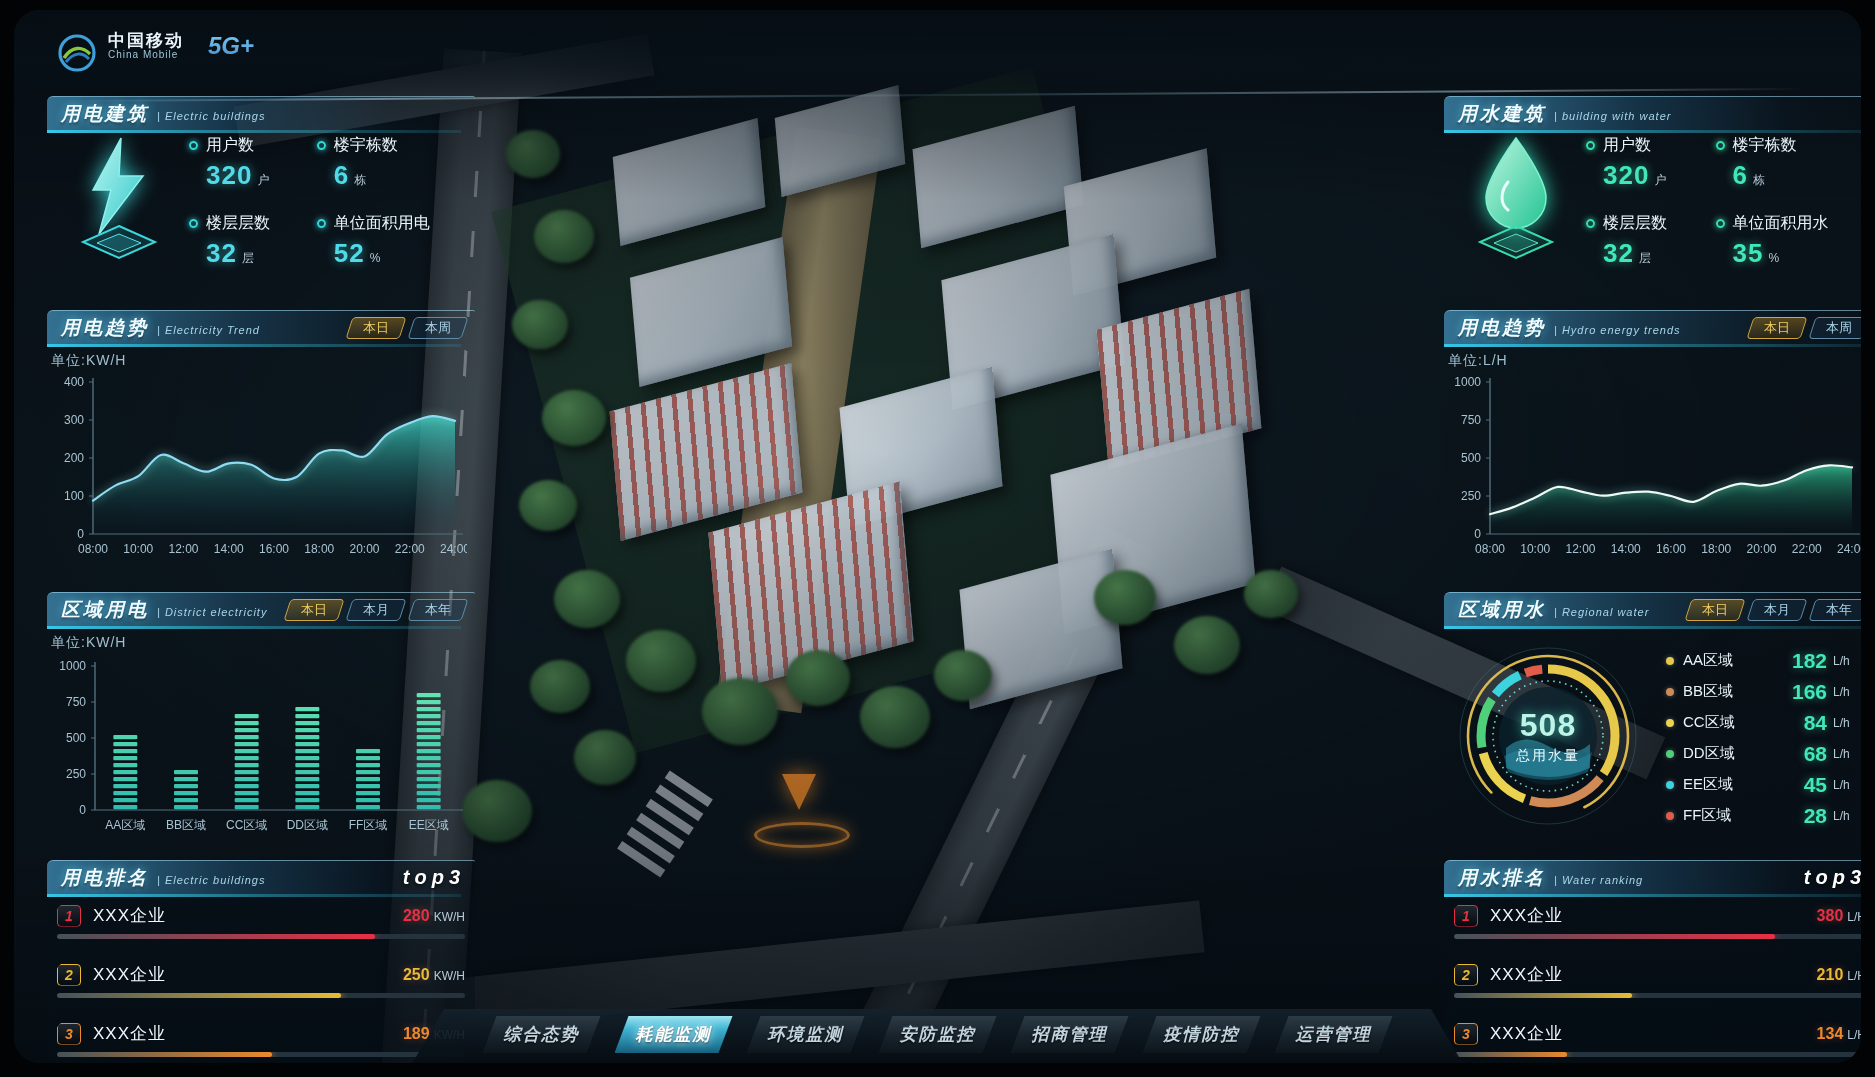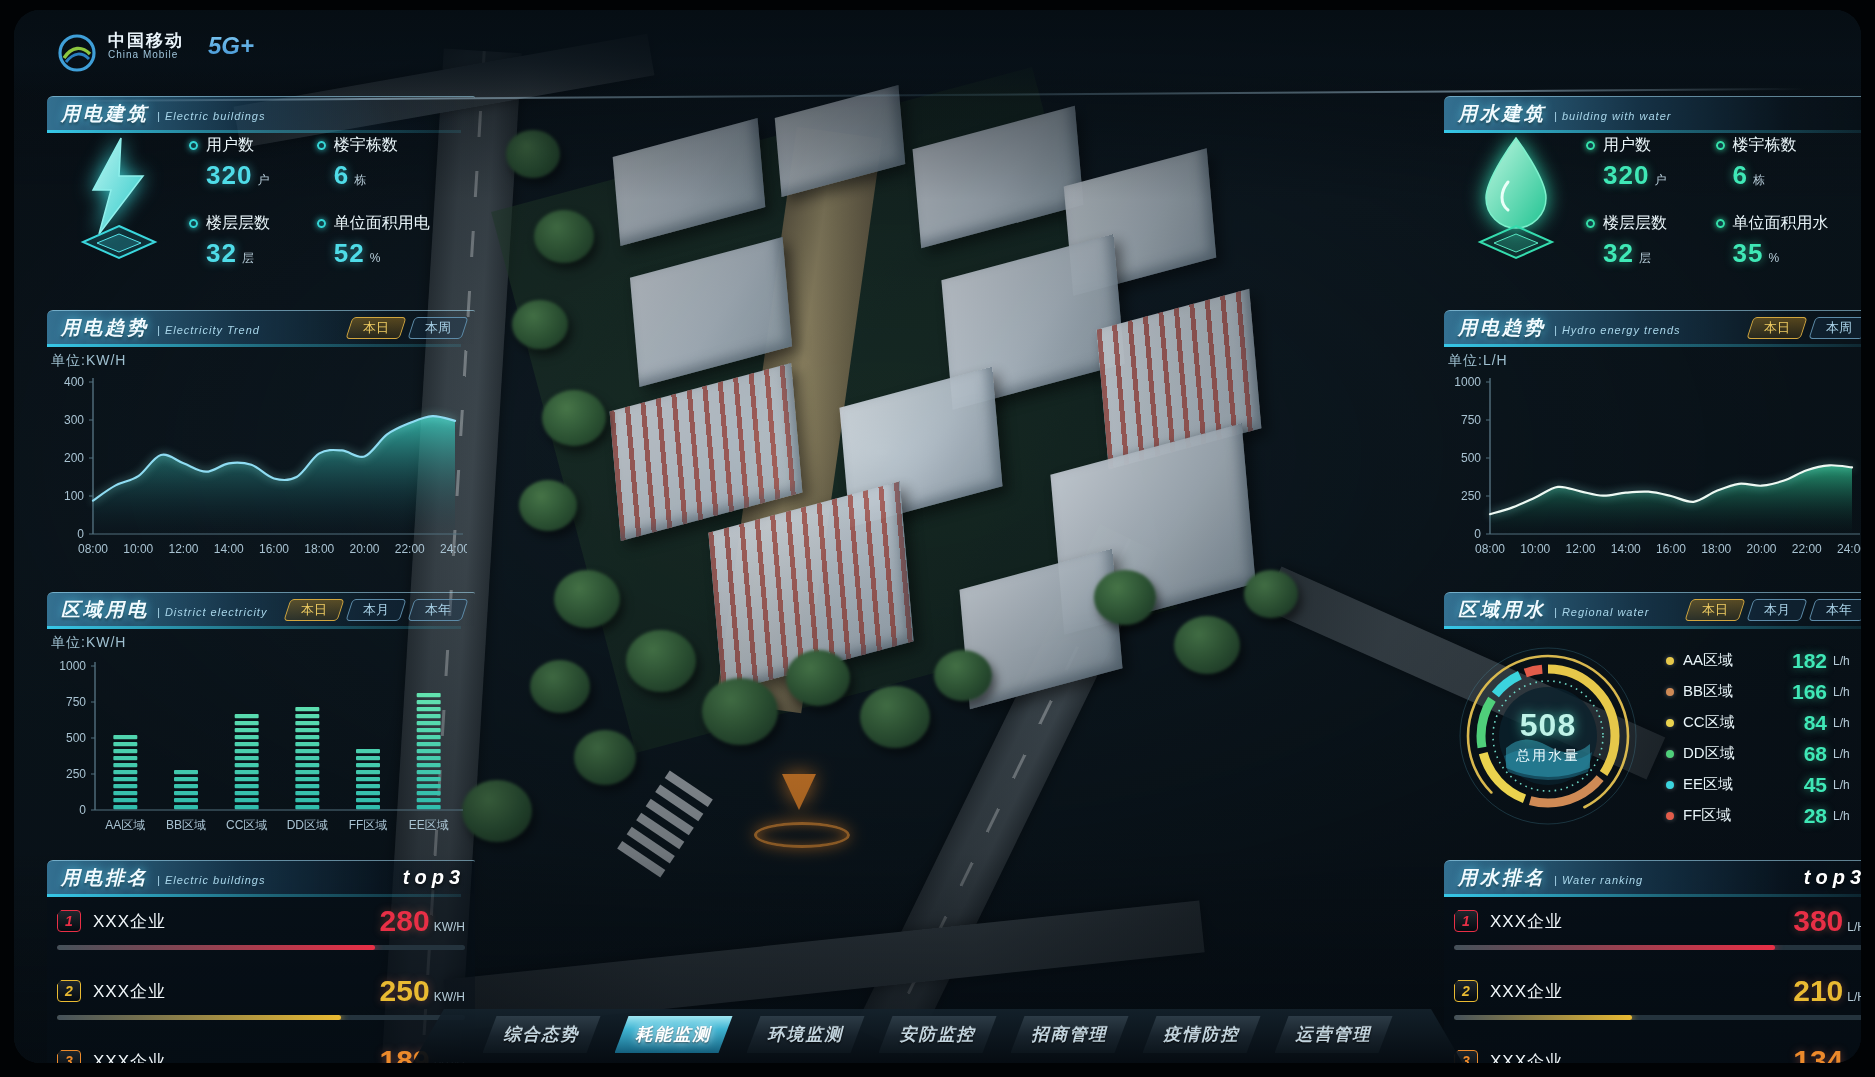--- a/index.html
+++ b/index.html
@@ -104,21 +104,21 @@
 
   
   .rk-panel-bg { background:rgba(7,16,24,.45); border-radius:0 0 8px 8px; }
   .rk-row { position:relative; padding:10px 10px 14px 10px; }
   .rk-line { display:flex; align-items:center; }
   .rk-badge { width:24px; height:22px; border-radius:4px 4px 4px 4px; display:flex; align-items:center; justify-content:center;
       font-size:14px; font-weight:bold; font-style:italic; border:1px solid var(--c); color:var(--c);
       background:linear-gradient(180deg, rgba(255,255,255,.10), rgba(0,0,0,.25)); clip-path:polygon(18% 0,100% 0,100% 100%,0 100%,0 22%); }
   .rk-name { color:#f2f8fb; font-size:17px; margin-left:12px; letter-spacing:1px; }
   .rk-val { margin-left:auto; }
-  .rk-val b { font-size:30px; color:var(--c); text-shadow:0 0 8px rgba(255,120,90,.35);text-align:center; }
+  .rk-val b { font-size:16px; color:var(--c); text-shadow:0 0 8px rgba(255,120,90,.35);text-align:center; }
   .rk-val i { font-style:normal; font-size:12px; color:#b6ccd8; margin-left:4px; }
   .rk-bar { margin-top:7px; height:5px; border-radius:3px; background:#24333d; overflow:hidden; }
   .rk-fill { height:100%; border-radius:3px; background:linear-gradient(90deg, rgba(255,255,255,.15), var(--c)); box-shadow:0 0 8px var(--c); }
   .r1 { --c:#e82f46; } .r2 { --c:#e9ba32; } .r3 { --c:#ec8a2b; }
 
   
   .nav-base { position:absolute; left:50%; transform:translateX(-50%); bottom:0; width:1050px; height:54px; z-index:4;
       background:linear-gradient(180deg, rgba(20,34,44,.9), rgba(6,12,18,.95));
       clip-path:polygon(3% 0,97% 0,100% 100%,0 100%); box-shadow:0 -1px 0 rgba(120,190,220,.25); }
   .bnav { position:absolute; left:50%; transform:translateX(-50%); bottom:10px; display:flex; gap:14px; z-index:6; }

